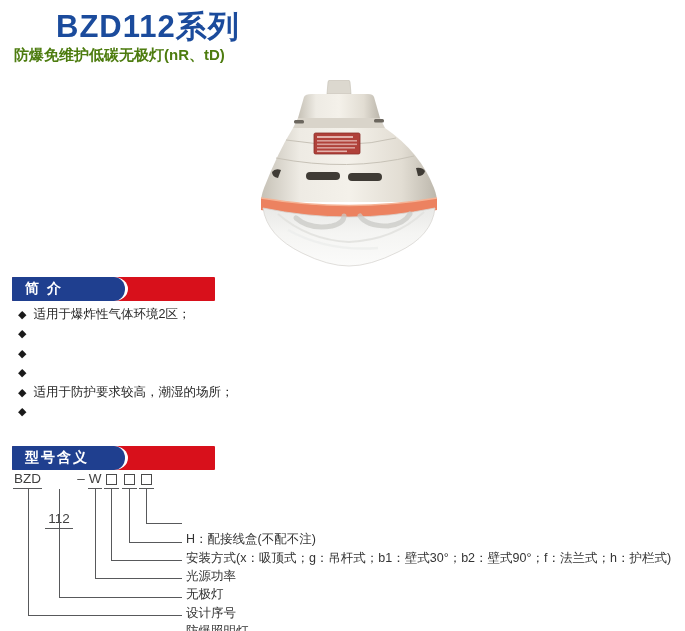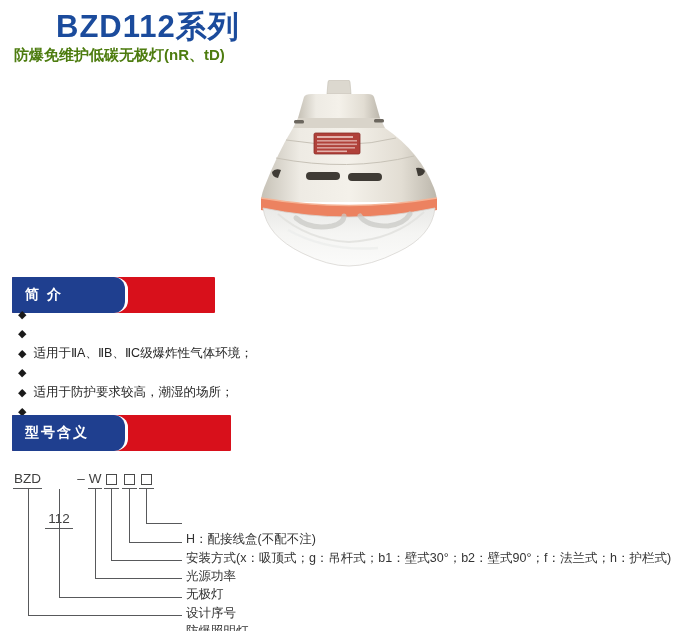--- a/index.html
+++ b/index.html
@@ -14,25 +14,25 @@
     font-size:31px;font-weight:bold;color:#1b4b9c;letter-spacing:1px;margin-left:44px;
   }
   .page-subtitle{
     position:absolute;left:14px;top:46px;
     font-size:15px;font-weight:bold;color:#4d7c0f;
   }
   
   .product-figure{position:absolute;left:248px;top:80px;width:204px;height:190px;}
   
   .banner{
-    position:absolute;left:12px;width:203px;height:36px;
+    position:absolute;left:12px;width:203px;height:24px;
     background:#d8101b;border-radius:1px;overflow:hidden;
   }
   .banner-intro{top:277px;}
-  .banner-model{top:415px;padding-left:16px;}
+  .banner-model{top:446px;}
   .banner-blue{
     position:absolute;left:0;top:0;bottom:0;width:113px;
     background:#1f3f8f;
     border-right:3px solid #ffffff;
     border-top-right-radius:14px 12px;
     border-bottom-right-radius:14px 12px;
     display:flex;align-items:center;
   }
   .banner-label{
     color:#ffffff;font-size:14px;font-weight:bold;
@@ -141,27 +141,27 @@
 
 <div class="banner banner-intro">
   <div class="banner-blue">
     <span class="banner-label">简 介</span>
   </div>
 </div>
 
 <div class="bullet-list">
   <div class="bullet-item">
     <span class="bullet-marker">◆</span>
-  </div>
-  <div class="bullet-item">
-    <span class="bullet-marker">◆</span>
-  </div>
-  <div class="bullet-item">
-    <span class="bullet-marker">◆</span>
-    <span>适用于ⅡA、ⅡB、ⅡC级爆炸性气体环境；</span>
+    <span>适用于爆炸性气体环境2区；</span>
+  </div>
+  <div class="bullet-item">
+    <span class="bullet-marker">◆</span>
+  </div>
+  <div class="bullet-item">
+    <span class="bullet-marker">◆</span>
   </div>
   <div class="bullet-item">
     <span class="bullet-marker">◆</span>
   </div>
   <div class="bullet-item">
     <span class="bullet-marker">◆</span>
     <span>适用于防护要求较高，潮湿的场所；</span>
   </div>
   <div class="bullet-item">
     <span class="bullet-marker">◆</span>

